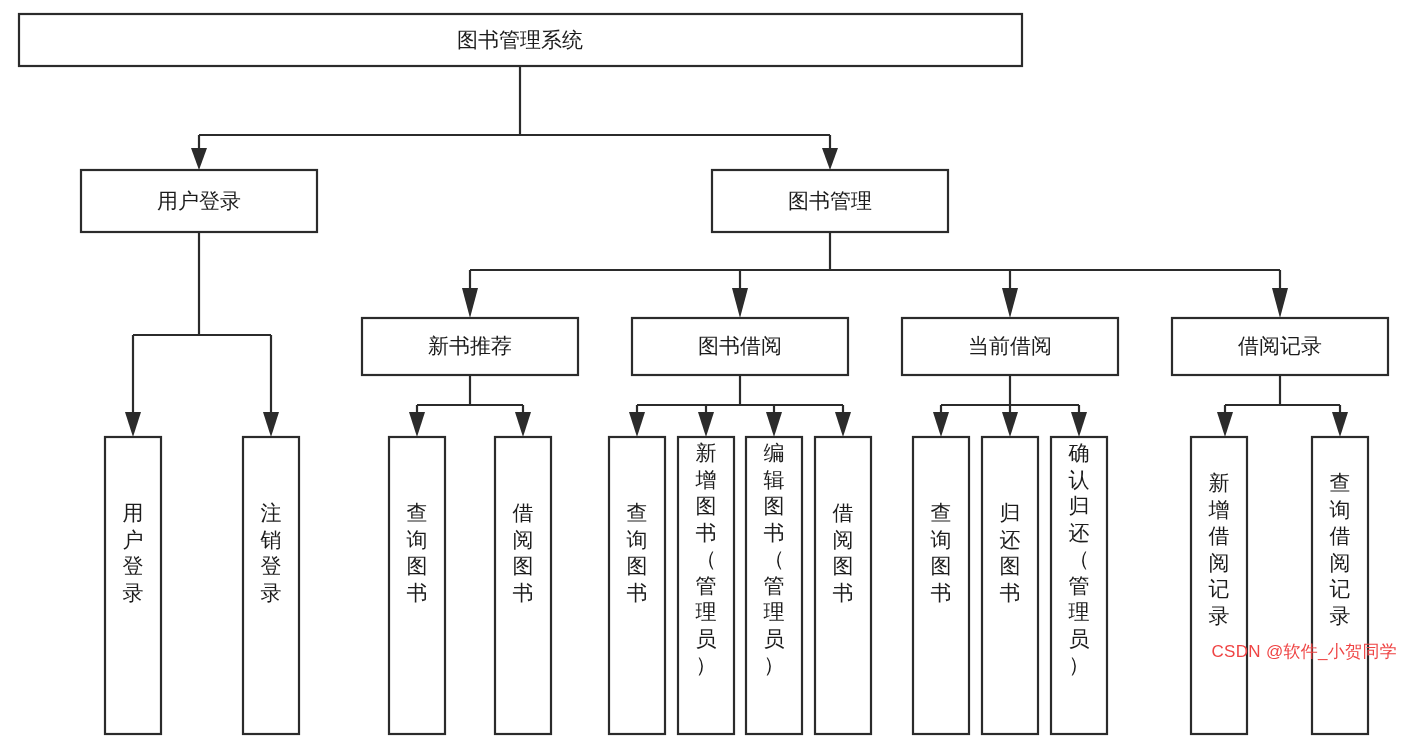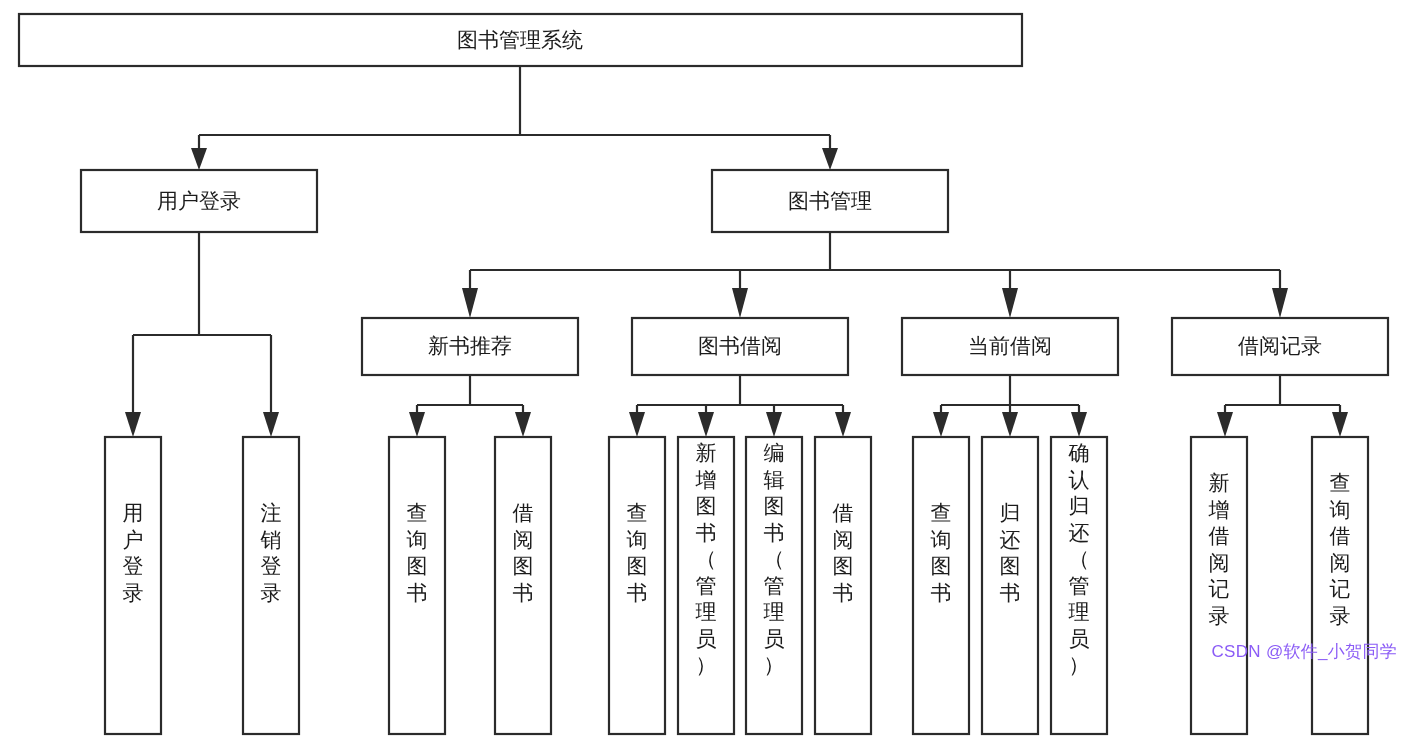--- a/index.html
+++ b/index.html
@@ -54,21 +54,21 @@
     font-size: 21px;
     fill: #1c1c1c;
     text-anchor: middle;
   }
   .watermark {
     position: absolute;
     right: 8px;
     bottom: 3px;
     font-family: "Liberation Sans", "DejaVu Sans", sans-serif;
     font-size: 17px;
-    color: #8b5cf6;
+    color: #ef4444;
     white-space: nowrap;
     letter-spacing: 0.3px;
     pointer-events: none;
   }
 </style>
 </head>
 <body>
 
 <div id="diagram-root">
 

